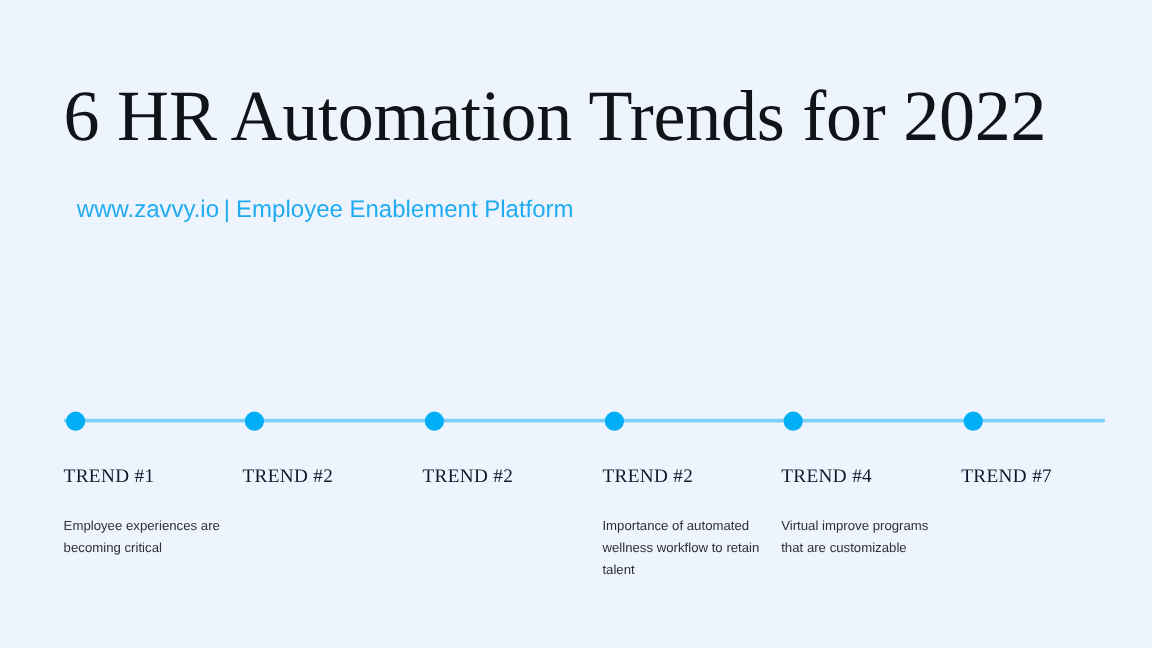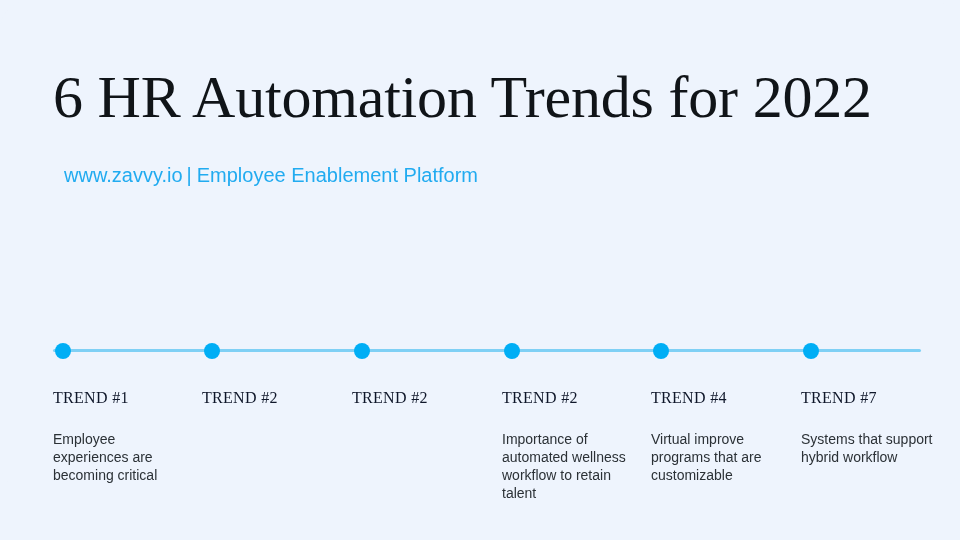--- a/index.html
+++ b/index.html
@@ -110,21 +110,21 @@
     color: #0f172a;
     letter-spacing: 0.3px;
     white-space: nowrap;
     margin: 0;
   }
 
   .trend-body {
     margin: 0;
     padding-top: 22px;
     font-family: "Liberation Sans", sans-serif;
-    font-size: 14px;
+    font-size: 11px;
     line-height: 18px;
     font-weight: 400;
     color: #2b3136;
   }
 </style>
 </head>
 <body>
 
 <div class="slide">
 
@@ -165,18 +165,17 @@
       <p class="trend-body">Importance of automated wellness workflow to retain talent</p>
     </div>
 
     <div class="trend-col" style="left:661px">
       <p class="trend-heading">TREND #4</p>
       <p class="trend-body">Virtual improve programs that are customizable</p>
     </div>
 
     <div class="trend-col" style="left:811px">
       <p class="trend-heading">TREND #7</p>
-      <p class="trend-body">Systems that support hybrid workflow</p>
     </div>
 
   </div>
 
 </div>
 
 </body></html>

